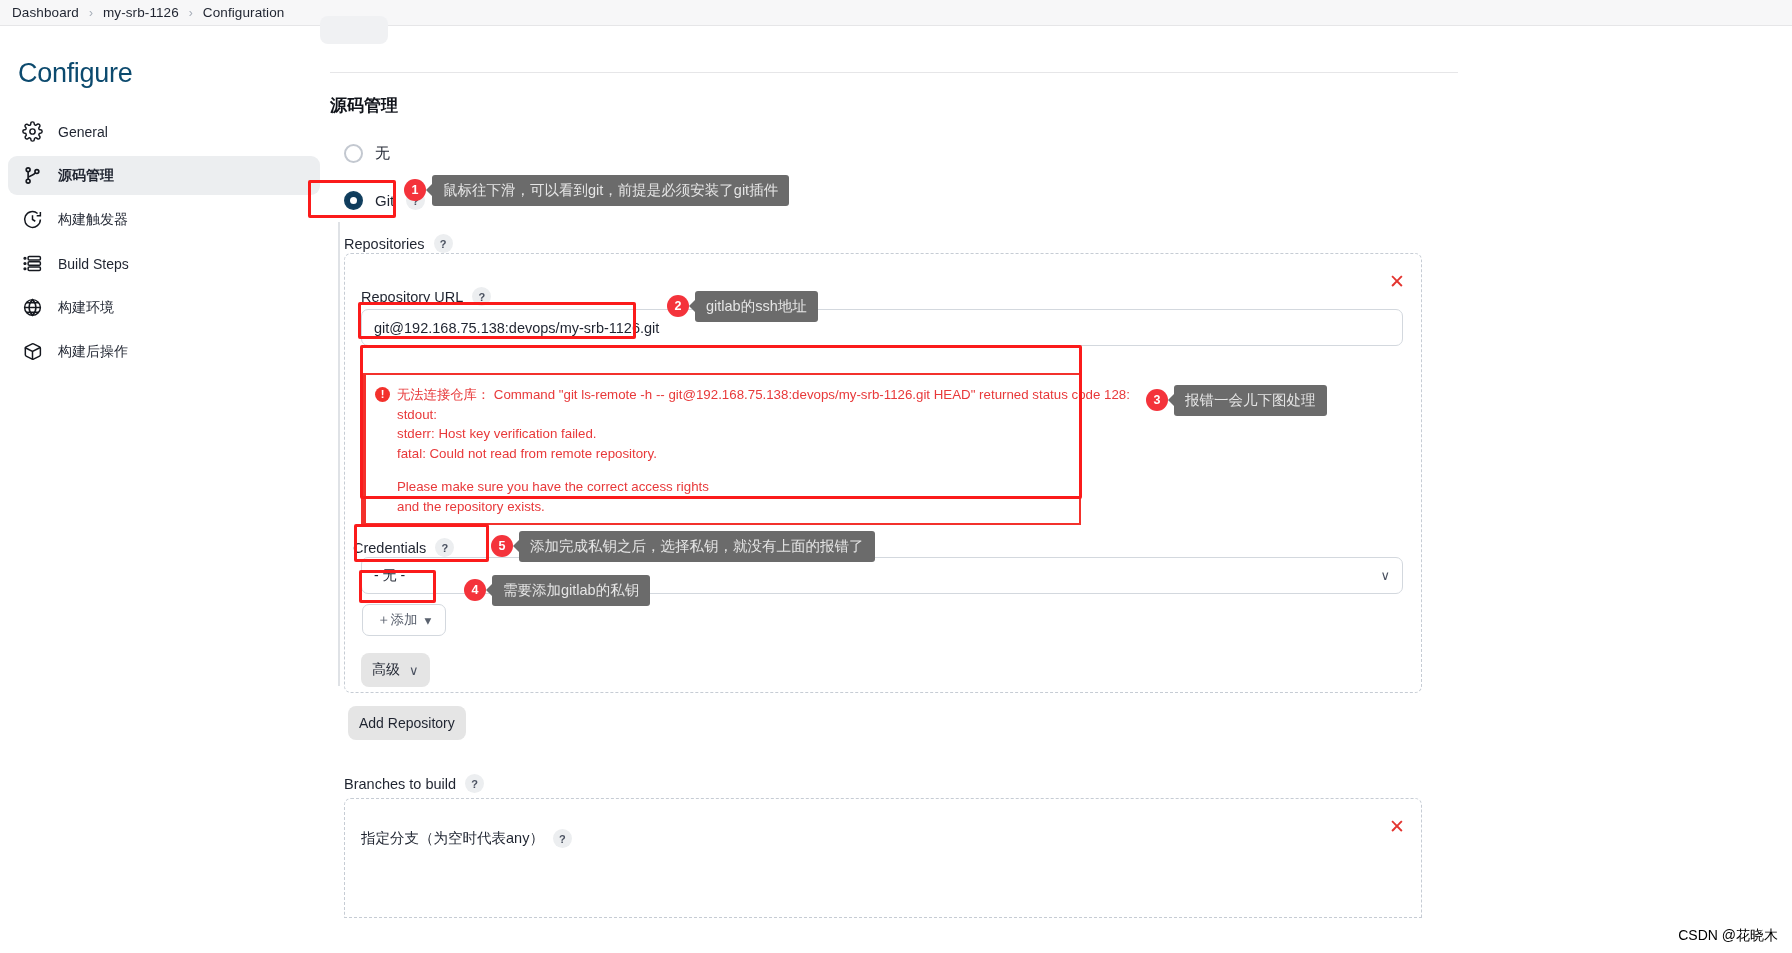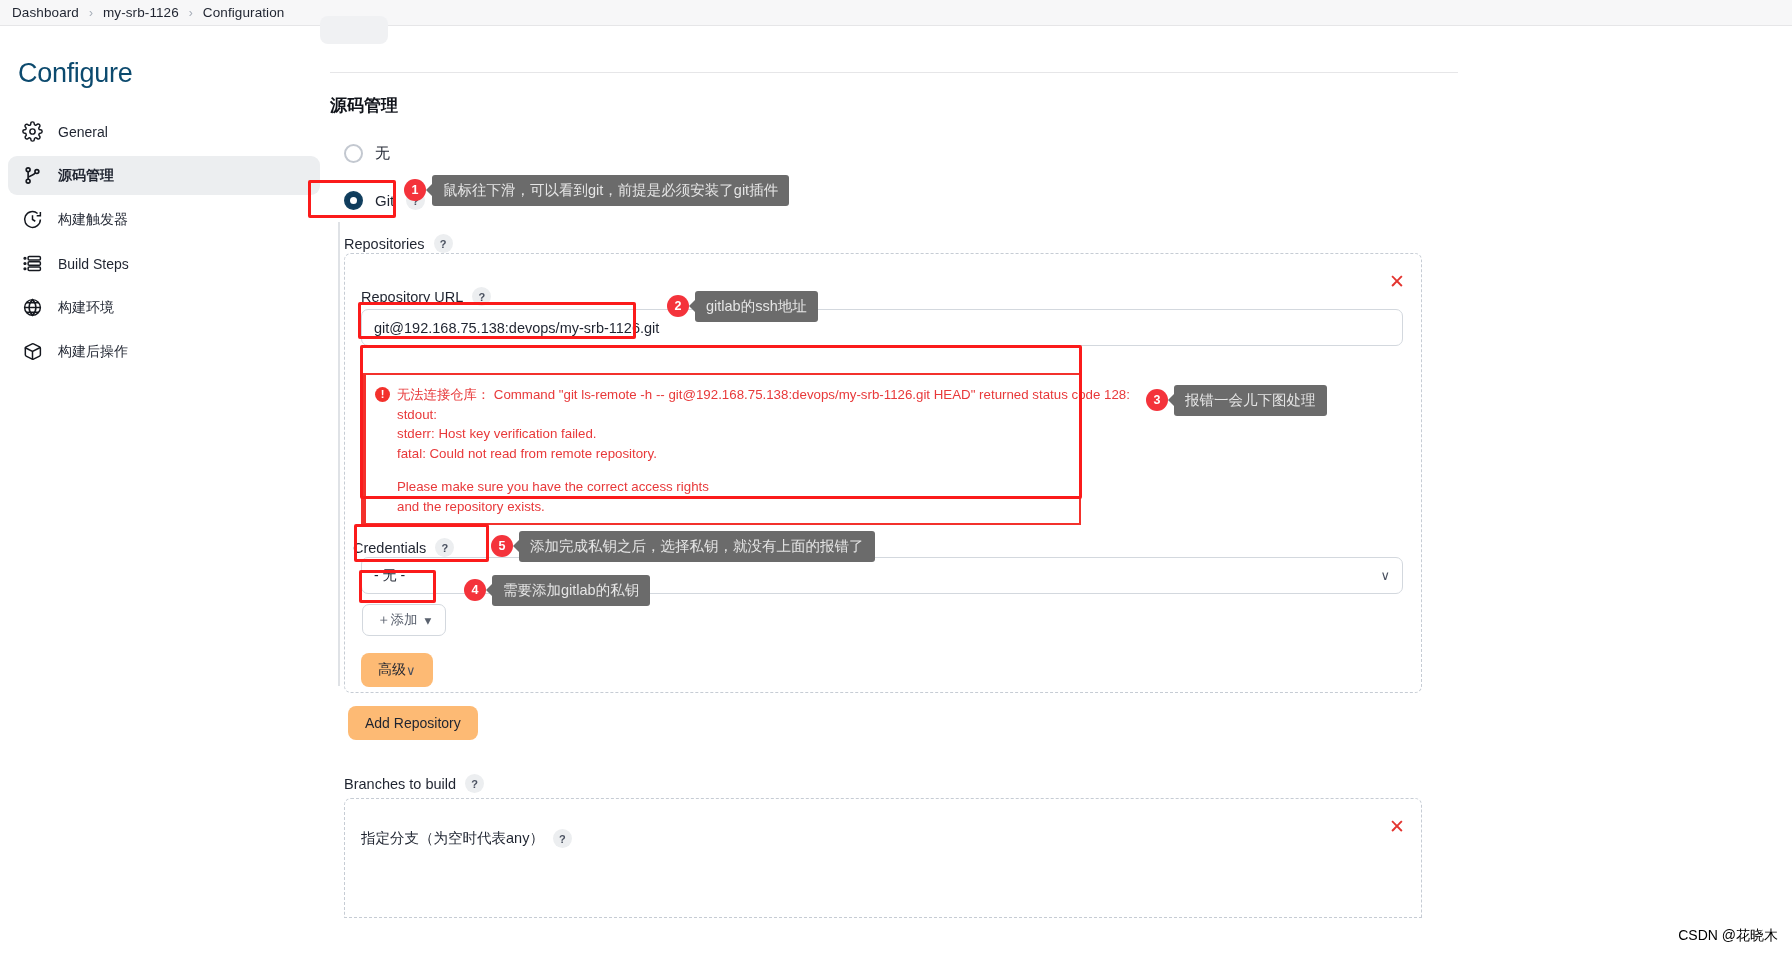--- a/index.html
+++ b/index.html
@@ -104,23 +104,23 @@
   .err-ico {
     width: 15px; height: 15px; border-radius: 50%; background: #f3312c; color: #fff;
     font-size: 11px; font-weight: 700; line-height: 15px; text-align: center;
     flex: 0 0 15px; margin-top: 2px;
   }
   .error-indent { padding-left: 22px; }
   .error-gap { height: 14px; }
 
   
   .btn-ghost {
-    display: inline-flex; align-items: center; justify-content: center; gap: 0;
-    height: 34px; padding: 0 17px; border-radius: 8px;
-    background: #fdba74; color: #1f2430; font-size: 14px; border: none; font-family: inherit;
+    display: inline-flex; align-items: center; justify-content: center; gap: 9px;
+    height: 34px; padding: 0 11px; border-radius: 8px;
+    background: #e5e5e5; color: #1f2430; font-size: 14px; border: none; font-family: inherit;
   }
   .btn-outline {
     display: inline-flex; align-items: center; justify-content: center; gap: 7px;
     height: 32px; padding: 0 14px; border-radius: 7px;
     background: #fff; border: 1px solid #d3d8de; color: #5a616e; font-size: 13.5px;
     font-family: inherit;
   }
 
   
   .hl-box { position: absolute; border: 3px solid #fb1b1b; border-radius: 2px; pointer-events: none; }

